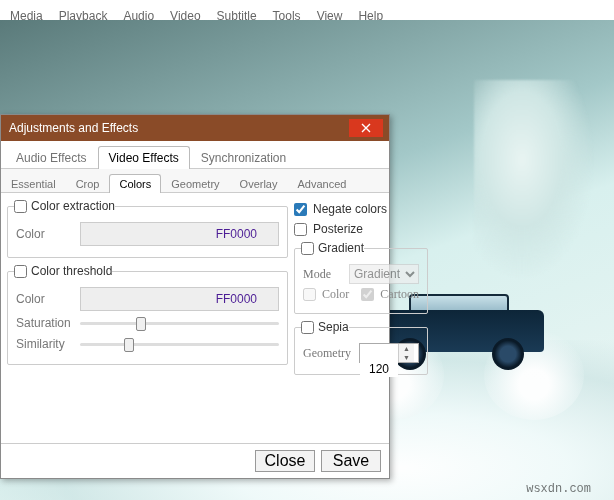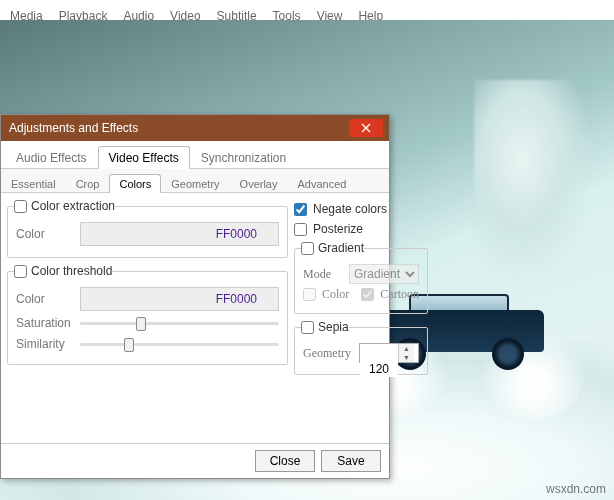--- a/index.html
+++ b/index.html
@@ -65,24 +65,24 @@
     border-radius: 50%;
   }
   .smoke.s1 { right: 170px; }
   .smoke.s2 { right: 30px; }
   .tree {
     position: absolute; right: 20px; top: 60px; width: 120px; height: 200px;
     background: radial-gradient(ellipse at 40% 40%, #e8f4f2 0%, #cfe6e4 40%, transparent 70%);
     filter: blur(1px);
   }
   .watermark {
-    position: absolute; right: 8px; bottom: 4px;
+    position: absolute; right: 23px; bottom: 4px;
     color: rgba(0,0,0,0.55);
     font-size: 12px;
-    font-family: Liberation Sans, sans-serif;
+    font-family: Liberation Mono, monospace;
   }
 
   
   .dialog {
     position: absolute;
     top: 114px;
     left: 0px;
     width: 390px;
     background: #fff;
     border: 1px solid #8a8a8a;
@@ -219,21 +219,21 @@
   .footer {
     border-top: 1px solid #ccc;
     background: #fff;
     display: flex;
     justify-content: flex-end;
     gap: 6px;
     padding: 6px 8px;
   }
   .footer button {
     width: 60px; height: 22px;
-    font-size: 12px;
+    font-size: 16px;
     background: #f3f3f3;
     border: 1px solid #999;
     cursor: pointer;
   }
 </style>
 </head>
 <body>
 
 <div class="menubar">
   <span>Media</span>

